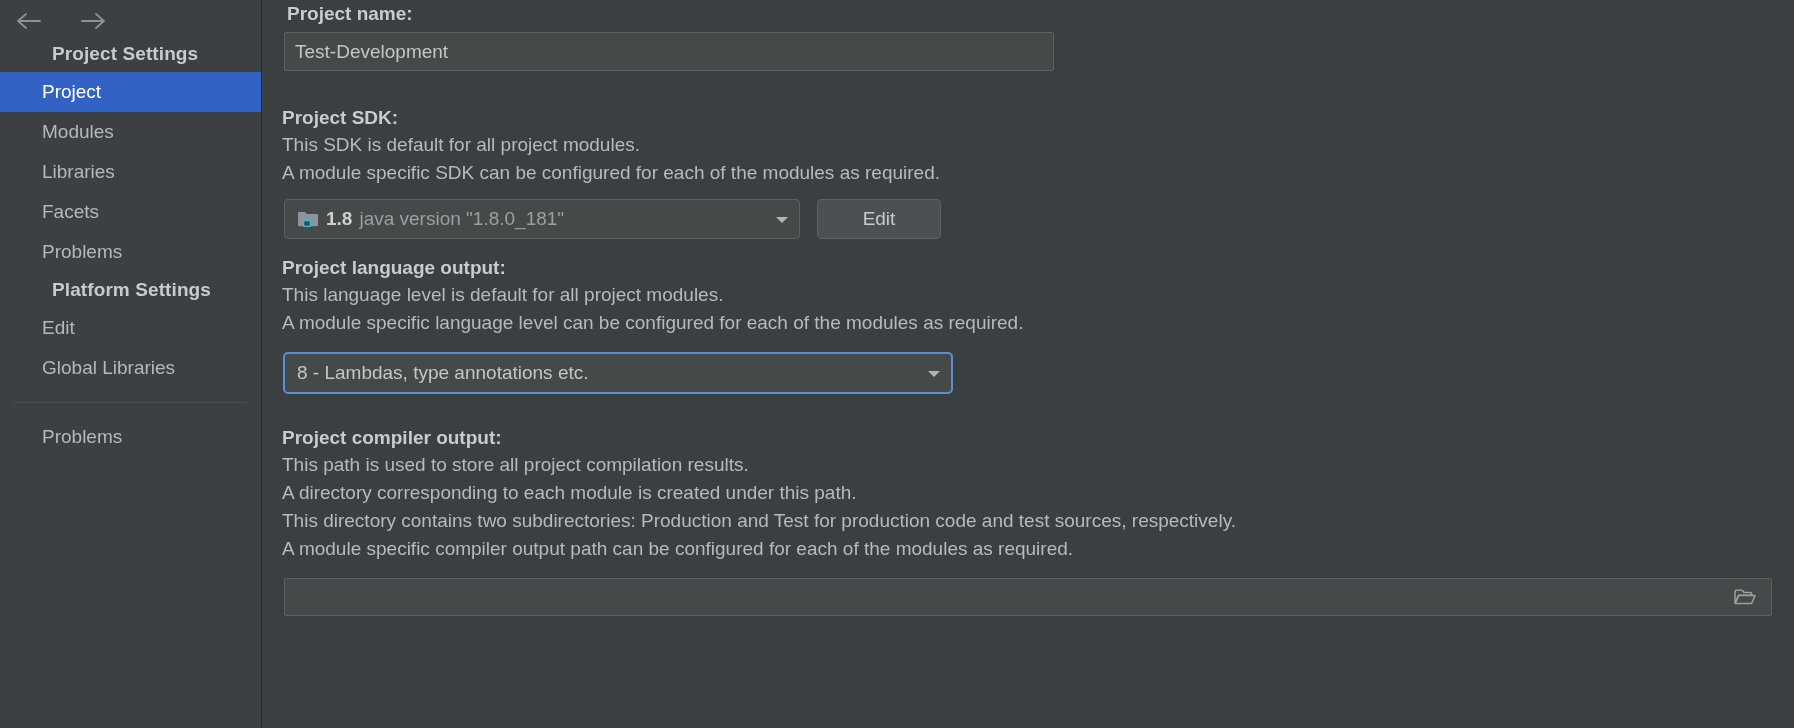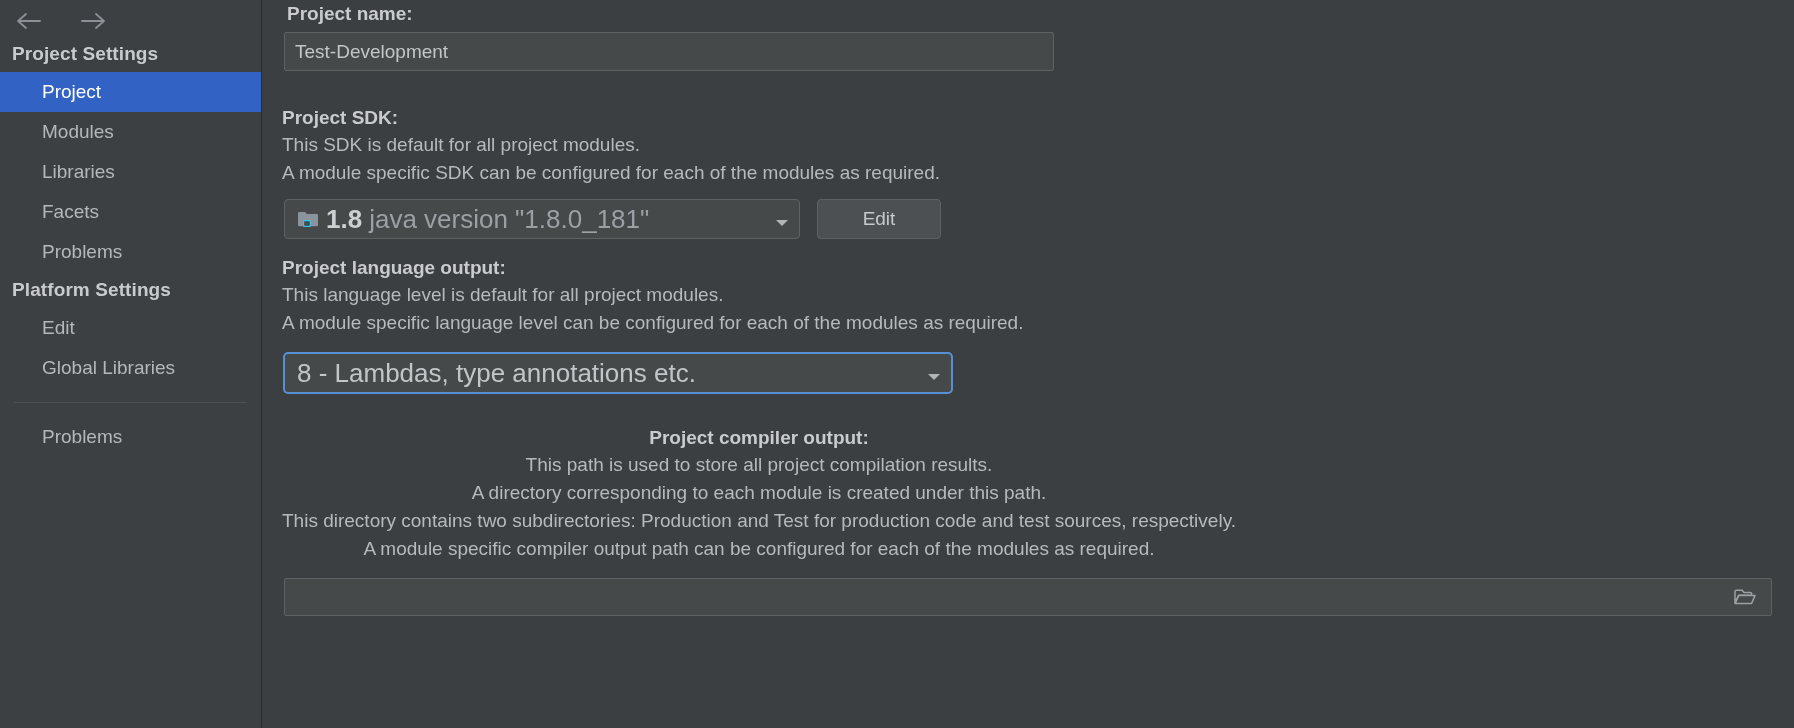--- a/index.html
+++ b/index.html
@@ -50,20 +50,21 @@
     line-height: 1;
   }
   .arrow-btn svg { display: block; }
 
   .side-section {
     font-size: 19px;
     font-weight: bold;
     color: #c8cace;
     padding: 7px 0 7px 12px;
     letter-spacing: 0.1px;
+    margin-left: 40px;
   }
   .side-item {
     font-size: 19px;
     color: #b5b8bb;
     padding: 7px 13px 7px 42px;
     line-height: 26px;
     white-space: nowrap;
   }
   .side-item.selected {
     background: #3162c4;
@@ -115,21 +116,21 @@
   
   .combo {
     box-sizing: border-box;
     height: 40px;
     background: #45494a;
     border: 1px solid #5e6264;
     border-radius: 4px;
     display: flex;
     align-items: center;
     padding: 0 8px 0 12px;
-    font-size: 26px;
+    font-size: 19px;
     color: #c3c6c9;
     position: relative;
   }
   .combo .combo-text {
     flex: 1;
     display: flex;
     align-items: center;
     gap: 7px;
     white-space: nowrap;
     overflow: hidden;
@@ -257,21 +258,21 @@
 
     <div class="abs combo focused" style="left:21px; top:352px; width:670px; height:42px;">
       <span class="combo-text">8 - Lambdas, type annotations etc.</span>
       <span class="arrow-down">
         <svg width="18" height="12" viewBox="0 0 18 12">
             <path d="M3 4 L9 10 L15 4 Z" fill="#b2b5b8"></path>
           </svg>
       </span>
     </div>
 
-    <div class="abs" style="left:20px; top:424px;text-align:center;">
+    <div class="abs" style="left:20px; top:424px;">
       <div class="label-bold">Project compiler output:</div>
       <div class="desc-line">This path is used to store all project compilation results.</div>
       <div class="desc-line">A directory corresponding to each module is created under this path.</div>
       <div class="desc-line">This directory contains two subdirectories: Production and Test for production code and test sources, respectively.</div>
       <div class="desc-line">A module specific compiler output path can be configured for each of the modules as required.</div>
     </div>
 
     <div class="abs textfield" style="left:22px; top:578px; right:12px; width:1488px; height:38px; padding-right:6px;">
       <span class="value" style="flex:1;" placeholder=""></span>
       <span style="display:inline-flex; padding-right:8px;">

